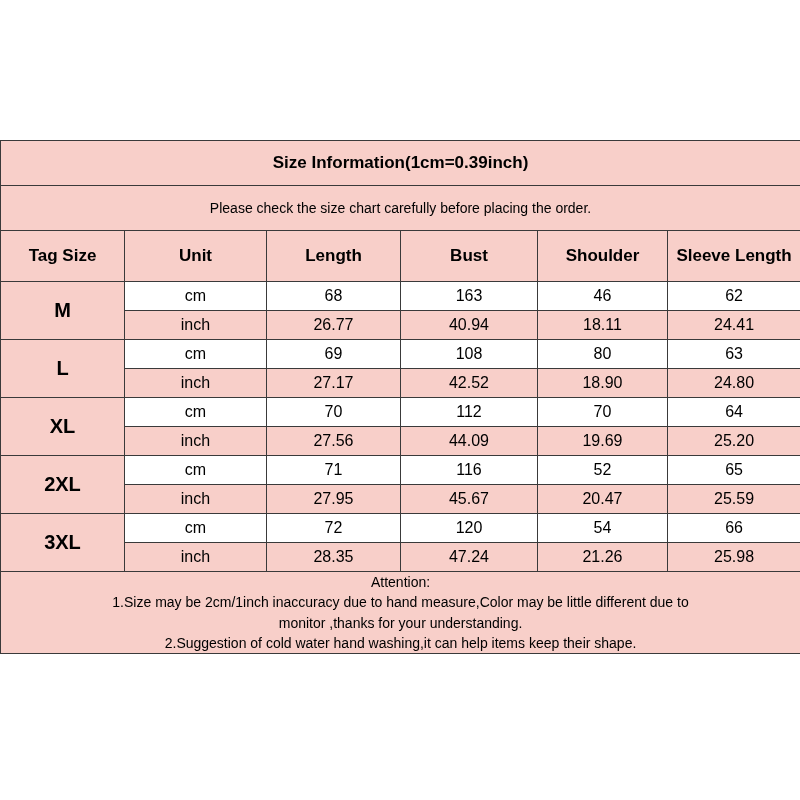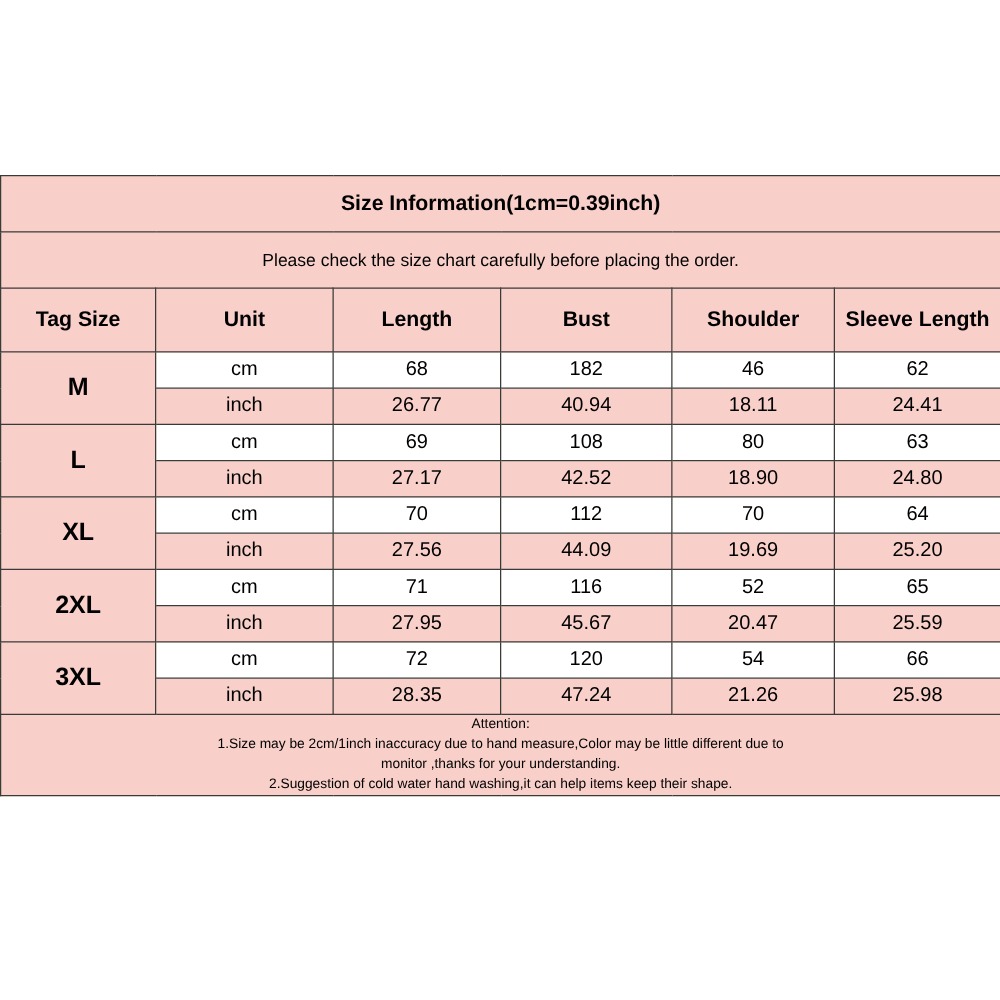--- a/index.html
+++ b/index.html
@@ -17,21 +17,21 @@
   #chart-wrap {
     position: absolute;
     left: 0;
     top: 140px;
     width: 800px;
   }
   table.size-chart {
     border-collapse: collapse;
     width: 800px;
     table-layout: fixed;
-    background: #fef9c3;
+    background: #c2410c;
     padding-left: 20px;
   }
   table.size-chart td {
     border: 1px solid #3a3a3a;
     text-align: center;
     vertical-align: middle;
     padding: 0;
   }
   .title-cell {
     font-size: 17px;
@@ -67,21 +67,21 @@
   .row-cm td {
     background: #ffffff;
   }
   .row-inch td {
     background: #f8cfc9;
   }
   .attention-cell {
     background: #f8cfc9;
     text-align: left;
     padding: 6px 6px 8px 6px;
-    font-size: 11px;
+    font-size: 14px;
     line-height: 1.45;
   }
   .attention-cell .line {
     display: block;
     white-space: pre-wrap;
   }
 </style>
 </head>
 <body>
 
@@ -108,21 +108,21 @@
         <td class="header-cell">Length</td>
         <td class="header-cell">Bust</td>
         <td class="header-cell">Shoulder</td>
         <td class="header-cell">Sleeve Length</td>
       </tr>
 
       <tr class="row-cm">
         <td class="tag-cell" rowspan="2" style="background:#f8cfc9">M</td>
         <td class="unit-cell">cm</td>
         <td class="val-cell">68</td>
-        <td class="val-cell">182</td>
+        <td class="val-cell">163</td>
         <td class="val-cell">46</td>
         <td class="val-cell">62</td>
       </tr>
       <tr class="row-inch">
         <td class="unit-cell">inch</td>
         <td class="val-cell">26.77</td>
         <td class="val-cell">40.94</td>
         <td class="val-cell">18.11</td>
         <td class="val-cell">24.41</td>
       </tr>

